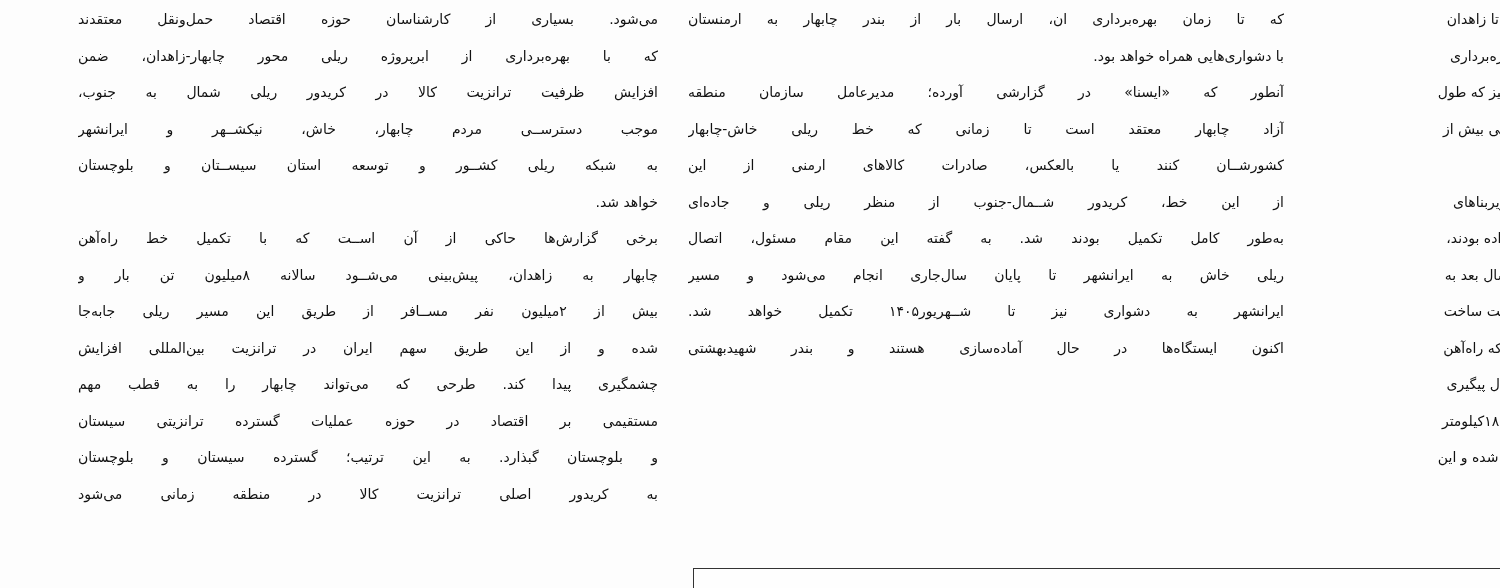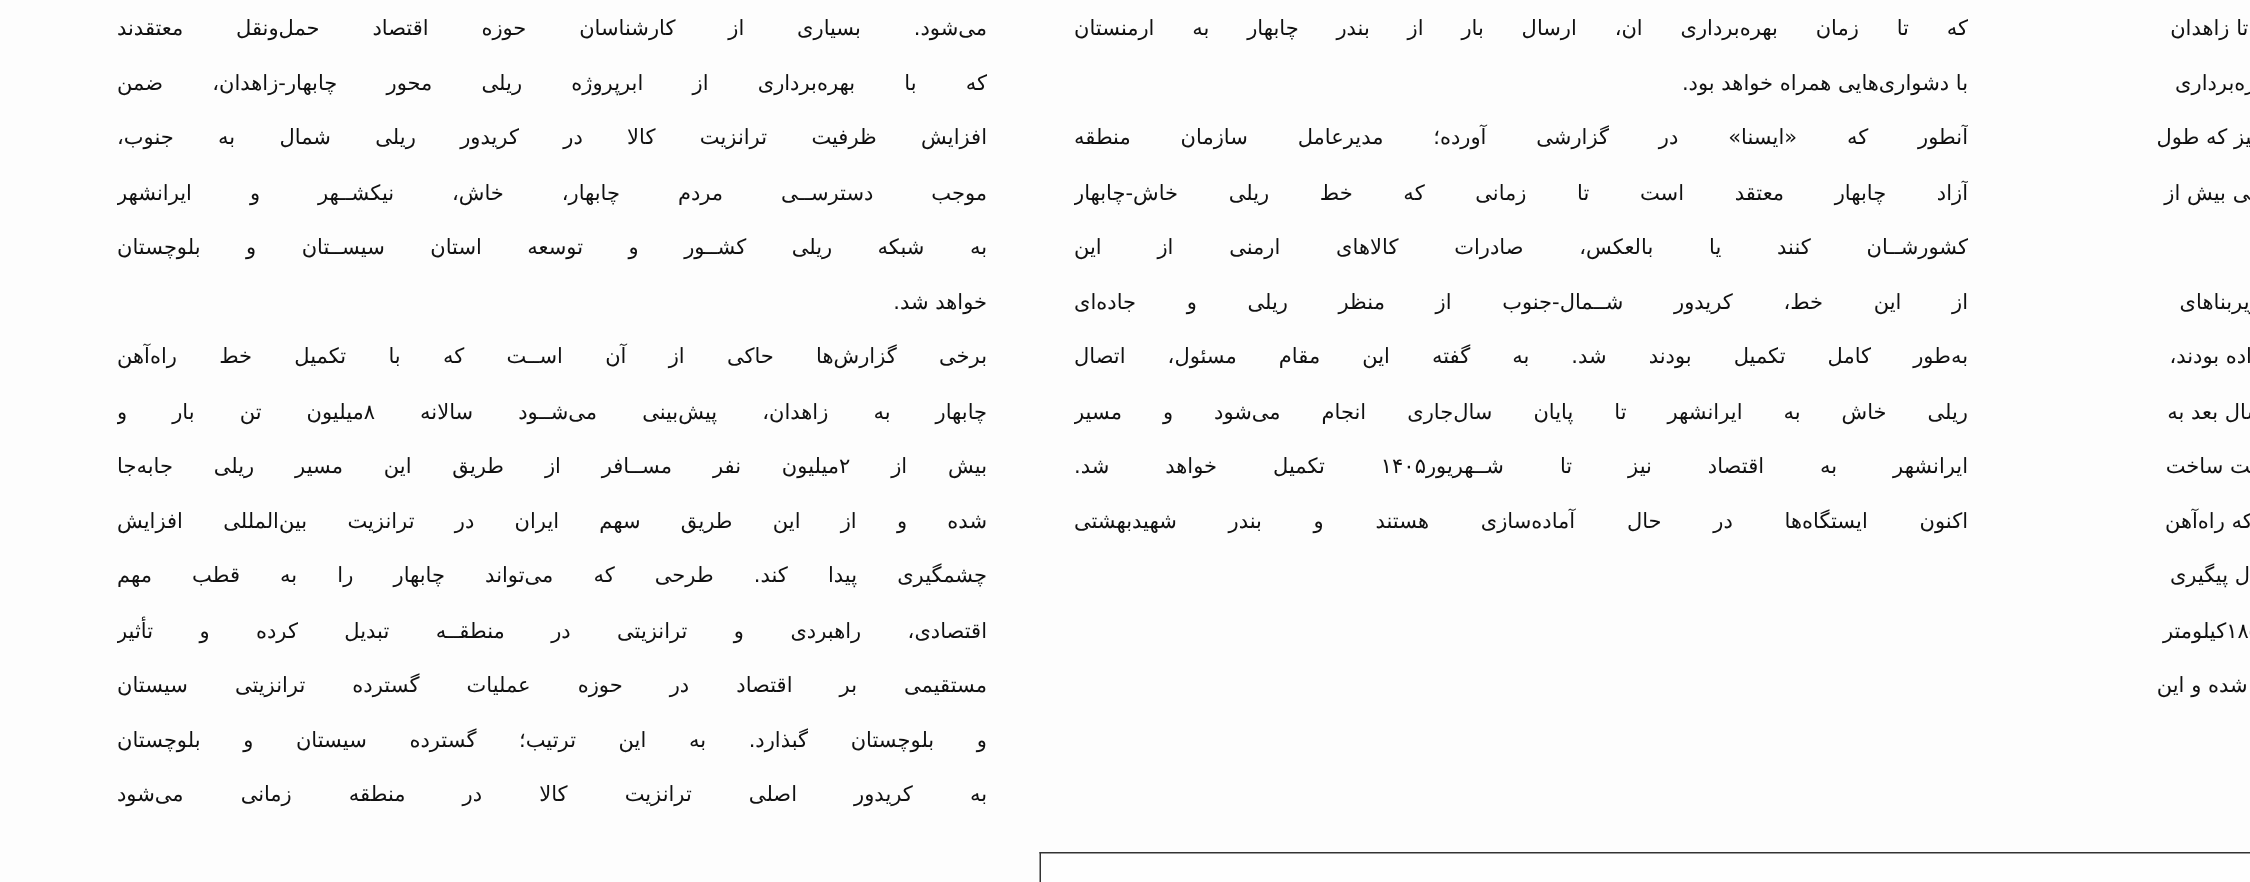--- a/index.html
+++ b/index.html
@@ -39,21 +39,20 @@
     }
     #col-left {
       left: 78px;
       top: 1px;
       width: 580px;
     }
     #col-middle {
       left: 688px;
       top: 1px;
       width: 596px;
-      margin-left: 28px;
     }
     #col-right {
       left: 1328px;
       top: 1px;
       width: 220px;
     }
     #col-right .line {
       text-align-last: right;
     }
     .frame-box {
@@ -91,37 +90,36 @@
 
   <div class="col" id="col-middle">
     <span class="line">که تا زمان بهره‌برداری ان، ارسال بار از بندر چابهار به ارمنستان</span>
     <span class="line short">با دشواری‌هایی همراه خواهد بود.</span>
     <span class="line">آنطور که «ایسنا» در گزارشی آورده؛ مدیرعامل سازمان منطقه</span>
     <span class="line">آزاد چابهار معتقد است تا زمانی که خط ریلی خاش-چابهار</span>
     <span class="line">کشورشــان کنند یا بالعکس، صادرات کالاهای ارمنی از این</span>
     <span class="line">از این خط، کریدور شــمال-جنوب از منظر ریلی و جاده‌ای</span>
     <span class="line">به‌طور کامل تکمیل بودند شد. به گفته این مقام مسئول، اتصال</span>
     <span class="line">ریلی خاش به ایرانشهر تا پایان سال‌جاری انجام می‌شود و مسیر</span>
-    <span class="line">ایرانشهر به اقتصاد نیز تا شــهریور۱۴۰۵ تکمیل خواهد شد.</span>
+    <span class="line">ایرانشهر به دشواری نیز تا شــهریور۱۴۰۵ تکمیل خواهد شد.</span>
     <span class="line">اکنون ایستگاه‌ها در حال آماده‌سازی هستند و بندر شهیدبهشتی</span>
   </div>
 
   <div class="col" id="col-left">
     <span class="line">می‌شود. بسیاری از کارشناسان حوزه اقتصاد حمل‌ونقل معتقدند</span>
     <span class="line">که با بهره‌برداری از ابرپروژه ریلی محور چابهار-زاهدان، ضمن</span>
     <span class="line">افزایش ظرفیت ترانزیت کالا در کریدور ریلی شمال به جنوب،</span>
     <span class="line">موجب دسترســی مردم چابهار، خاش، نیکشــهر و ایرانشهر</span>
     <span class="line">به شبکه ریلی کشــور و توسعه استان سیســتان و بلوچستان</span>
     <span class="line short">خواهد شد.</span>
     <span class="line">برخی گزارش‌ها حاکی از آن اســت که با تکمیل خط راه‌آهن</span>
     <span class="line">چابهار به زاهدان، پیش‌بینی می‌شــود سالانه ۸میلیون تن بار و</span>
     <span class="line">بیش از ۲میلیون نفر مســافر از طریق این مسیر ریلی جابه‌جا</span>
     <span class="line">شده و از این طریق سهم ایران در ترانزیت بین‌المللی افزایش</span>
     <span class="line">چشمگیری پیدا کند. طرحی که می‌تواند چابهار را به قطب مهم</span>
-    <span class="line">اقتصادی، راهبردی و ترانزیتی در منطقــه تبدیل کرده و تأثیر</span>
     <span class="line">مستقیمی بر اقتصاد در حوزه عملیات گسترده ترانزیتی سیستان</span>
     <span class="line">و بلوچستان گبذارد. به این ترتیب؛ گسترده سیستان و بلوچستان</span>
     <span class="line">به کریدور اصلی ترانزیت کالا در منطقه زمانی می‌شود</span>
   </div>
 
   <div class="frame-box"></div>
 
 </div>
 
 </body></html>

